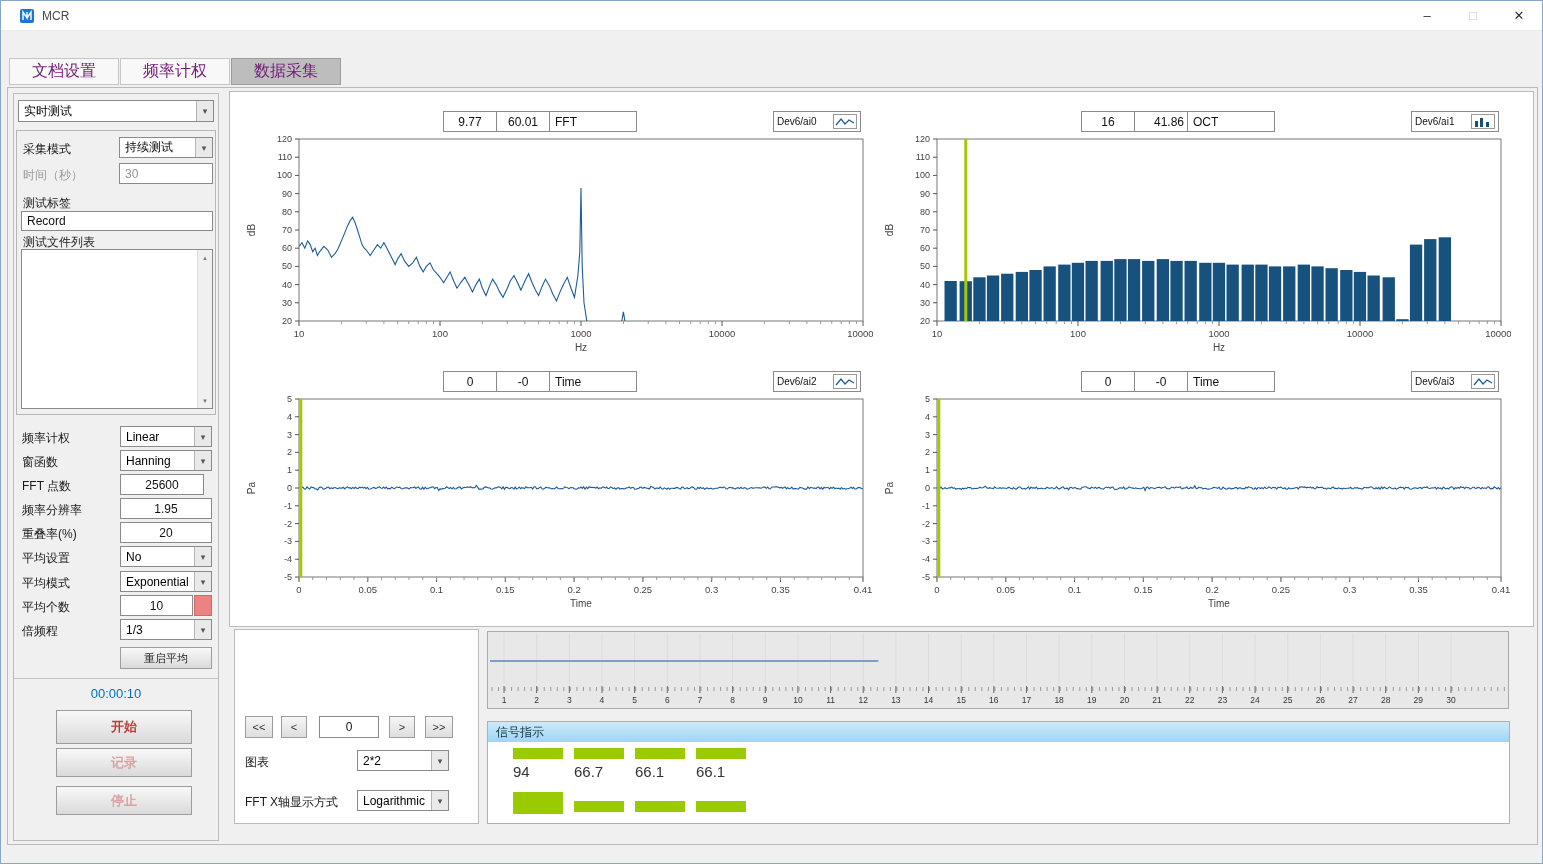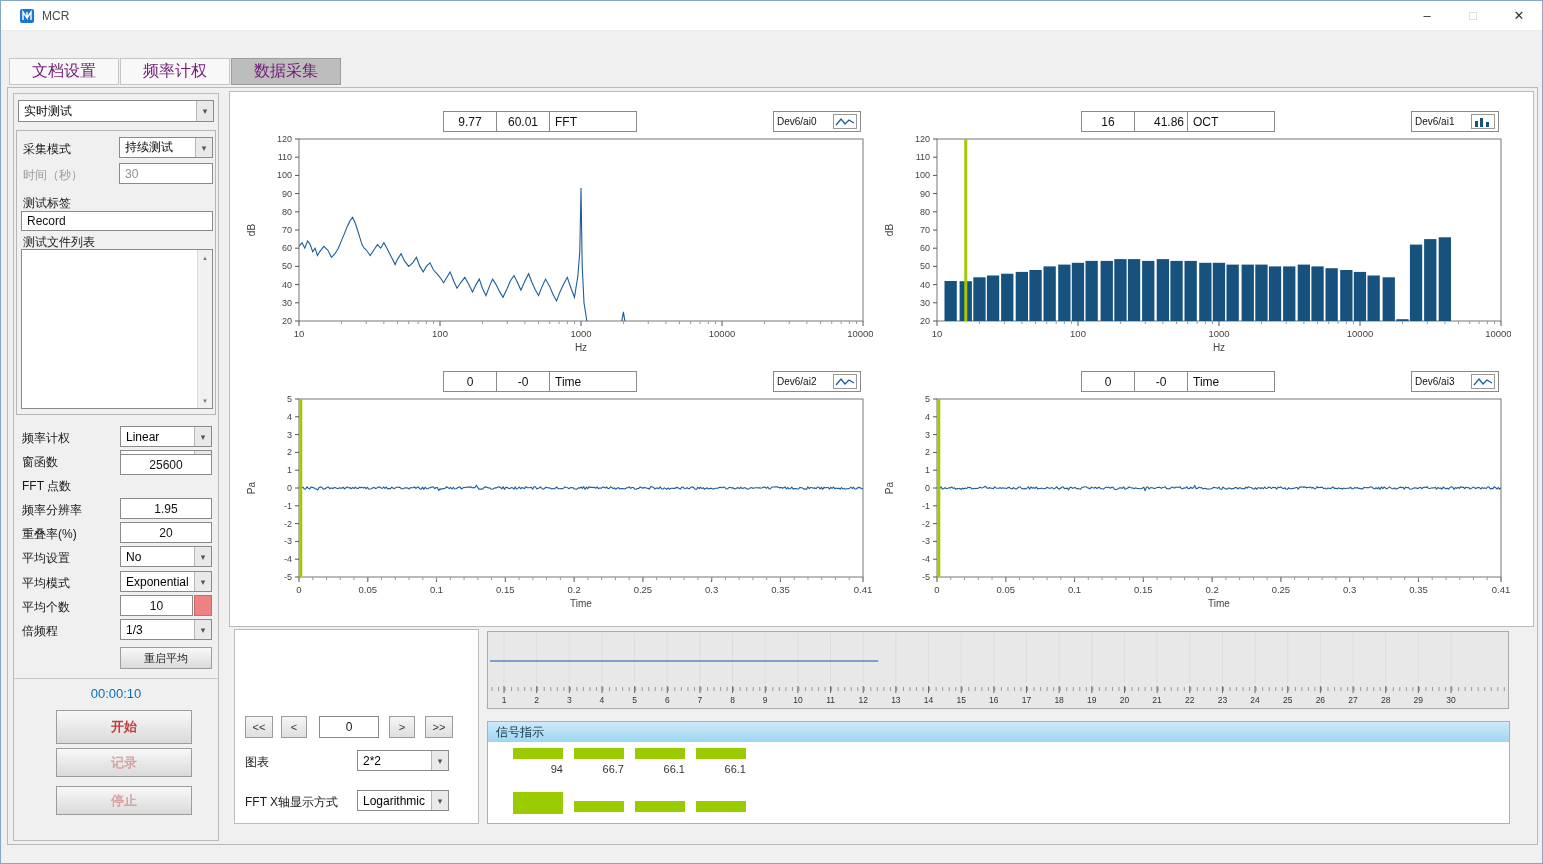--- a/index.html
+++ b/index.html
@@ -65,21 +65,21 @@
 
   
   .bottom-left{position:absolute;left:233px;top:628px;width:245px;height:195px;background:#fff;border:1px solid #bbb}
   .nav-btn{background:linear-gradient(#f6f6f6,#dedede);border:1px solid #9c9c9c;position:absolute;height:22px;display:flex;align-items:center;justify-content:center;font-size:11px;color:#333}
 
   
   .signal-panel{position:absolute;left:486px;top:720px;width:1023px;height:103px;background:#fff;border:1px solid #b0b0b0}
   .signal-header{height:20px;background:linear-gradient(#cdeafa,#9ed6f2);display:flex;align-items:center;padding-left:8px;font-size:12px;color:#10303f}
   .meter-bar{position:absolute;width:50px;height:11px;background:#9aca00}
   .meter-bar.tall{height:22px}
-  .meter-val{position:absolute;width:50px;text-align:right;font-size:11px;color:#333}
+  .meter-val{position:absolute;width:50px;text-align:left;font-size:15px;color:#333}
 </style>
 </head>
 <body>
 
 <div class="window">
 
   <div class="titlebar">
     <span class="app-icon">
       <svg width="16" height="16">
           <rect x="1" y="1" width="14" height="14" rx="2" fill="#1976d2"></rect>
@@ -134,21 +134,21 @@
         <span class="dd-btn"></span>
       </div>
 
     <div class="lbl" style="left:8px;top:360px">窗函数</div>
     <div class="dd" style="left:106px;top:356px;width:92px">
         <span class="dd-text">Hanning</span>
         <span class="dd-btn"></span>
       </div>
 
     <div class="lbl" style="left:8px;top:384px">FFT 点数</div>
-    <div class="tb" style="left:106px;top:360px;width:92px">25600</div>
+    <div class="tb" style="left:106px;top:380px;width:84px">25600</div>
 
     <div class="lbl" style="left:8px;top:408px">频率分辨率</div>
     <div class="tb" style="left:106px;top:404px;width:92px">1.95</div>
 
     <div class="lbl" style="left:8px;top:432px">重叠率(%)</div>
     <div class="tb" style="left:106px;top:428px;width:92px">20</div>
 
     <div class="lbl" style="left:8px;top:456px">平均设置</div>
     <div class="dd" style="left:106px;top:452px;width:92px">
         <span class="dd-text">No</span>

